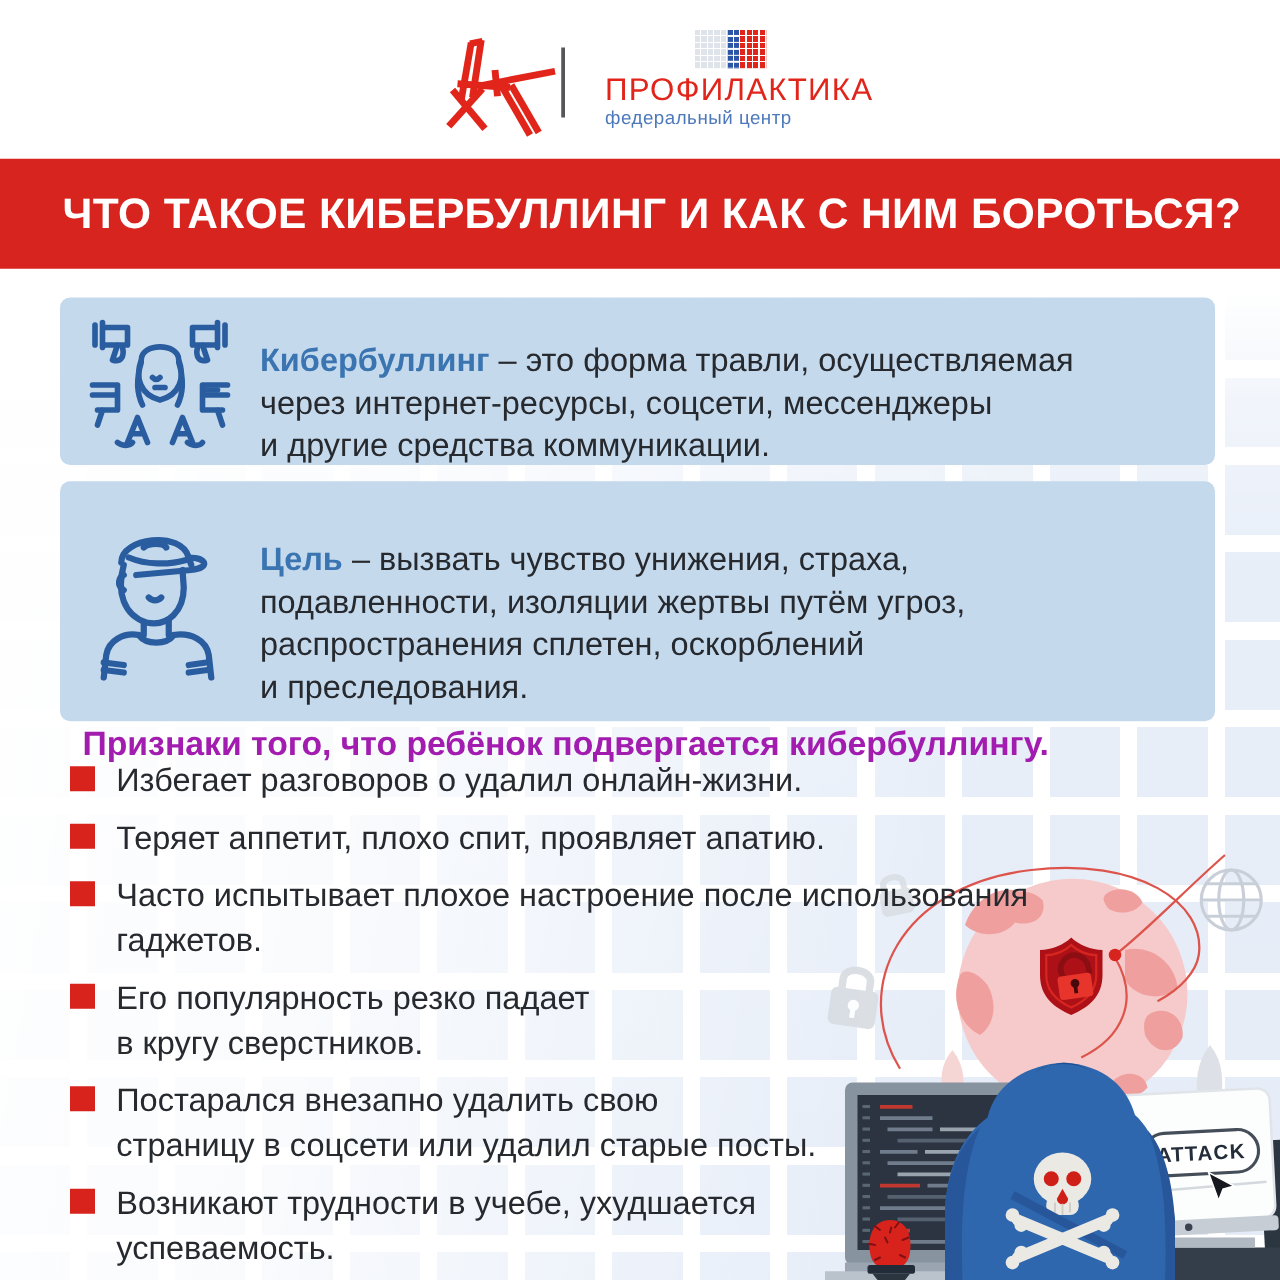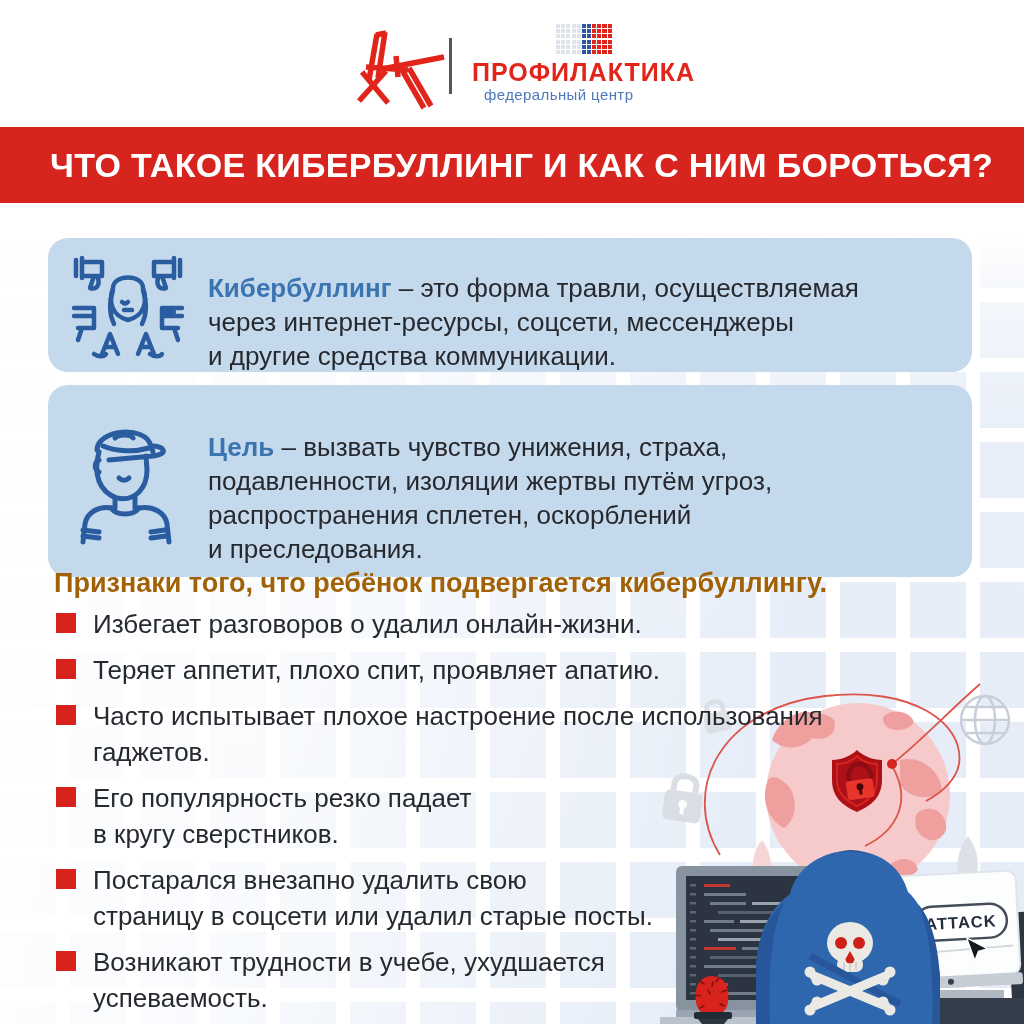--- a/index.html
+++ b/index.html
@@ -24,39 +24,39 @@
   
   .chair-logo{position:absolute;left:340px;top:20px;z-index:3;}
   .logo-divider{position:absolute;left:449px;top:38px;width:3px;height:56px;background:#55565a;z-index:3;}
   .mosaic{position:absolute;left:556px;top:24px;width:57px;height:31px;display:flex;z-index:3;}
   .mosaic .m{height:31px;background-image:
       repeating-linear-gradient(to bottom, transparent 0 4.1px, #fff 4.1px 5.2px),
       repeating-linear-gradient(to right, transparent 0 4.1px, #fff 4.1px 5.2px);}
   .m-gray{width:26px;background-color:#dfe4ea;}
   .m-blue{width:10.4px;background-color:#2d55a5;}
   .m-red{width:20.6px;background-color:#e1251b;}
-  .org-name{position:absolute;left:472px;top:58px;width:212px;text-align:center;
-    font-size:25px;font-weight:bold;color:#e1251b;letter-spacing:1px;z-index:3;}
+  .org-name{position:absolute;left:484px;top:58px;width:212px;text-align:center;
+    font-size:25px;font-weight:normal;color:#e1251b;letter-spacing:1px;z-index:3;}
   .org-sub{position:absolute;left:484px;top:86px;width:212px;text-align:left;
     font-size:15px;color:#4d79ba;letter-spacing:.4px;z-index:3;}
   
-  .banner{position:absolute;left:0;top:127px;width:1024px;height:76px;background:#d8241e;
+  .banner{position:absolute;left:0;top:127px;width:1024px;height:88px;background:#d8241e;
     display:flex;align-items:center;box-sizing:border-box;padding-left:50px;z-index:3;}
   .banner-title{margin:0;font-size:34px;font-weight:800;color:#ffffff;letter-spacing:.3px;}
   
-  .card{position:absolute;left:48px;width:924px;background:#c5d9ec;border-radius:20px;
+  .card{position:absolute;left:48px;width:924px;background:#c5d9ec;border-radius:8px;
     display:flex;align-items:center;box-sizing:border-box;z-index:2;}
   .card-1{top:238px;height:134px;}
   .card-2{top:385px;height:192px;}
   .card-icon{flex:0 0 160px;display:flex;justify-content:center;align-items:center;}
   .card-text{font-size:26px;line-height:34px;color:#26292e;white-space:pre-line;padding-right:20px;}
   .term{color:#3a74b1;font-weight:bold;}
   
   .signs-heading{position:absolute;left:50px;top:564px;font-size:27px;font-weight:800;
-    color:#a16207;z-index:2;margin:4px;}
+    color:#a21caf;z-index:2;margin:16px;}
   .signs-list{position:absolute;left:56px;top:606px;margin:0;padding:0;list-style:none;z-index:2;}
   .signs-list li{display:flex;gap:17px;margin-bottom:10px;}
   .bullet{flex:0 0 20px;width:20px;height:20px;background:#d8231d;margin-top:7px;}
   .item-text{font-size:26px;line-height:36px;color:#26292e;white-space:pre-line;}
   
   .scene{position:absolute;left:660px;top:660px;width:364px;height:364px;z-index:1;}
 </style>
 </head>
 <body>
 

